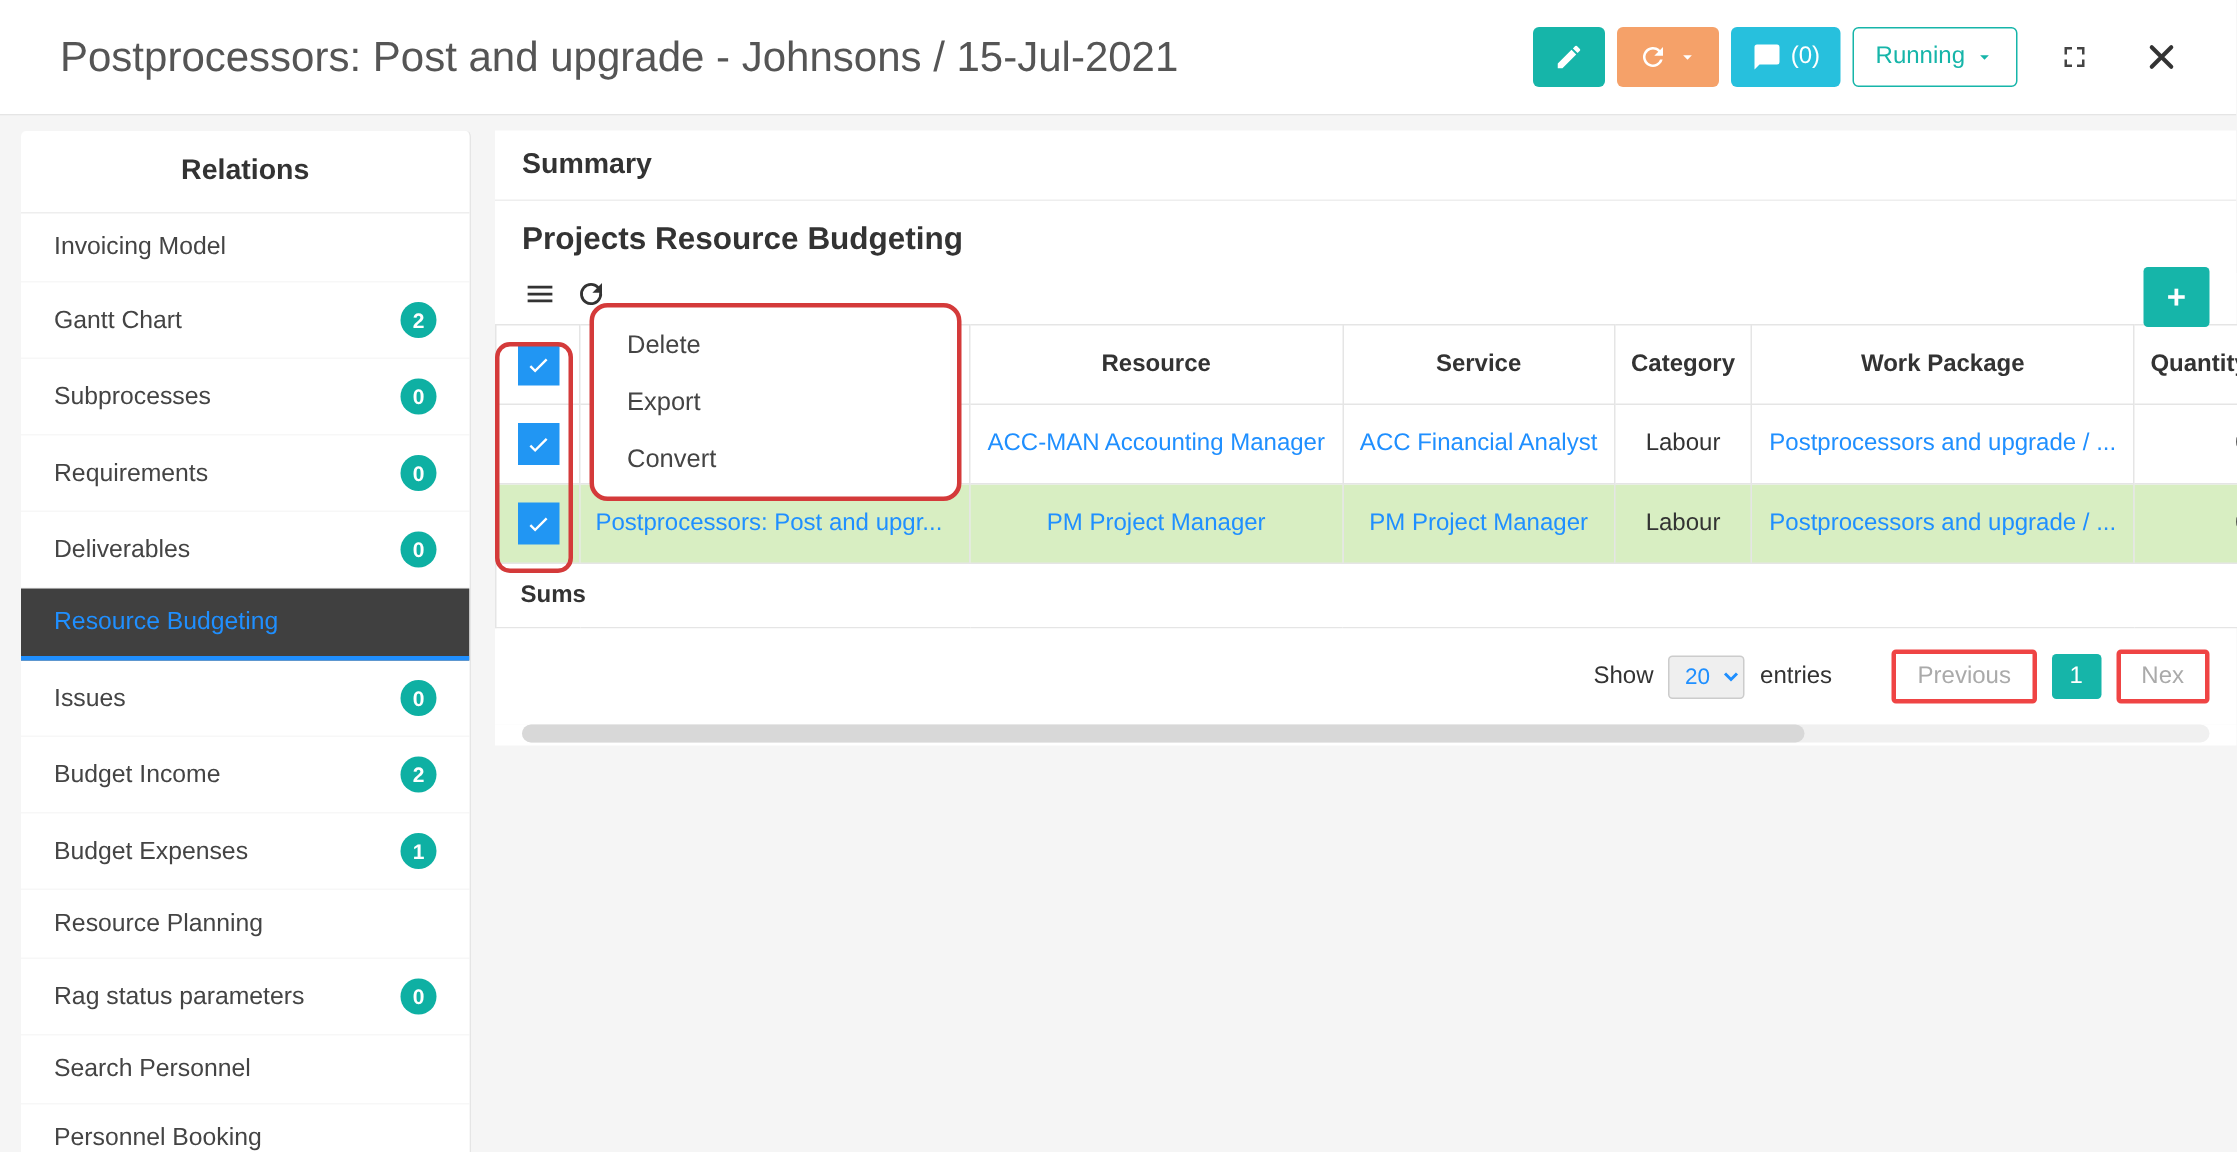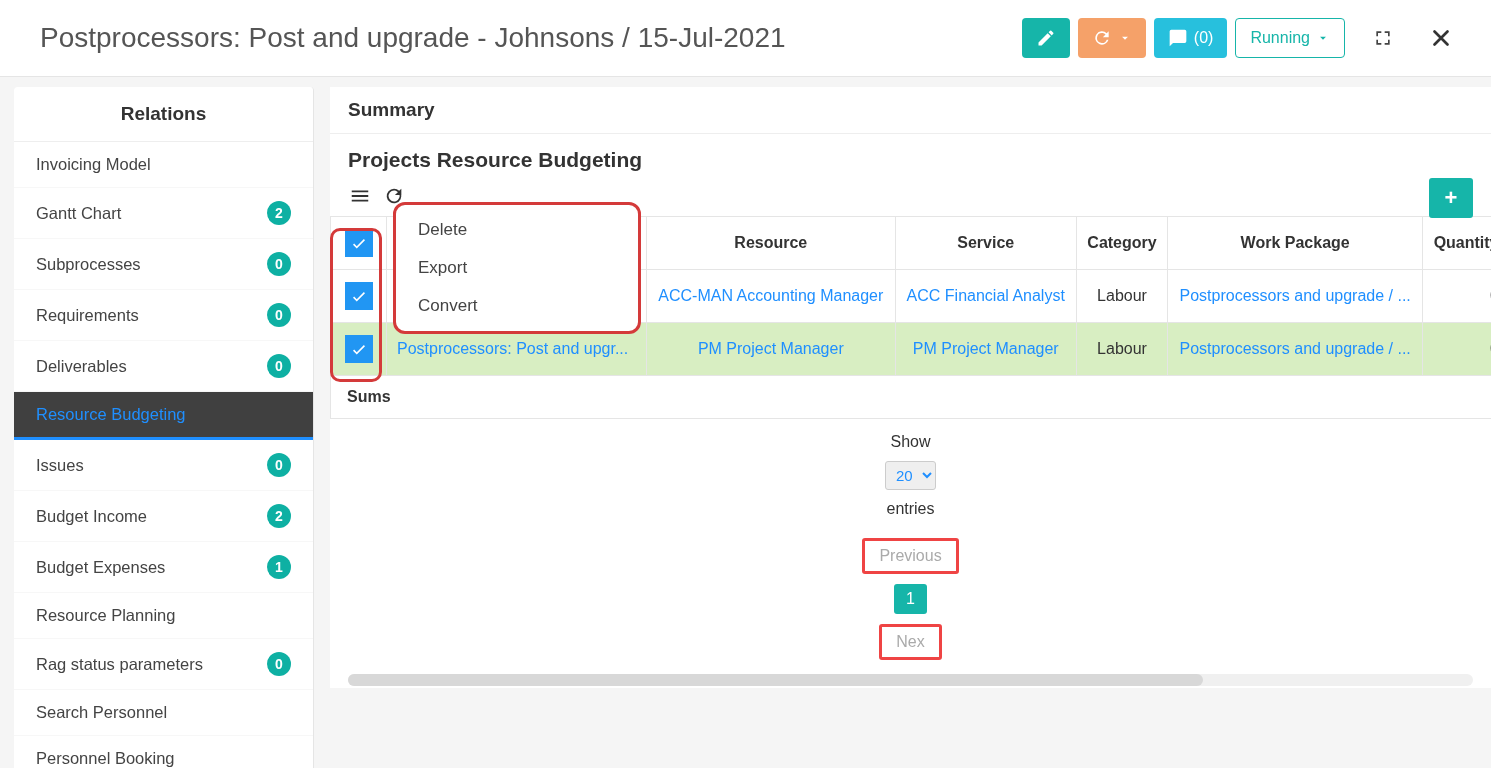--- a/index.html
+++ b/index.html
@@ -32,21 +32,21 @@
   th { font-weight: 600; background:#fff; }
   .chk-col { width: 56px; }
   .checkbox { width: 28px; height: 28px; background: #2196f3; display:inline-flex; align-items:center; justify-content:center; cursor:pointer; }
   .checkbox svg { width:18px; height:18px; fill:#fff; }
   .link { color: #1f8fff; cursor:pointer; }
   tr.selected td { background: #d8eec2; }
   .sums-row td { font-weight:600; text-align:left; padding-left:16px; }
   .context-menu { position:absolute; left:393px; top:202px; width:248px; background:#fff; border:3px solid #d43a3a; border-radius:12px; padding:6px 0; z-index:50; }
   .context-item { padding: 9px 22px; font-size: 17px; color:#444; cursor:pointer; }
   .chk-outline { position:absolute; left:330px; top:228px; width:52px; height:154px; border:3px solid #d43a3a; border-radius:10px; z-index:40; pointer-events:none; }
-  .pager { display:flex; align-items:center; justify-content:flex-end; gap:10px; padding:14px 18px; background:#fff; font-size:16px;flex-direction:column; }
+  .pager { display:flex; align-items:center; justify-content:flex-end; gap:10px; padding:14px 18px; background:#fff; font-size:16px; }
   .pager select { border:1px solid #ccc; border-radius:3px; padding:4px 6px; font-size:15px; color:#1f8fff; }
   .pager .pg-btn { border:3px solid #ef4444; padding:6px 14px; border-radius:3px; color:#aaa; cursor:pointer; }
   .pager .pg-num { background:#16b5a9; color:#fff; padding:6px 12px; border-radius:3px; }
   .hscroll { height:14px; background:#fff; padding:0 18px 8px 18px; }
   .hscroll-track { height:12px; background:#f0f0f0; border-radius:6px; position:relative; }
   .hscroll-thumb { position:absolute; left:0; width:76%; height:12px; background:#d8d8d8; border-radius:6px; }
 </style>
 </head>
 <body>
 

